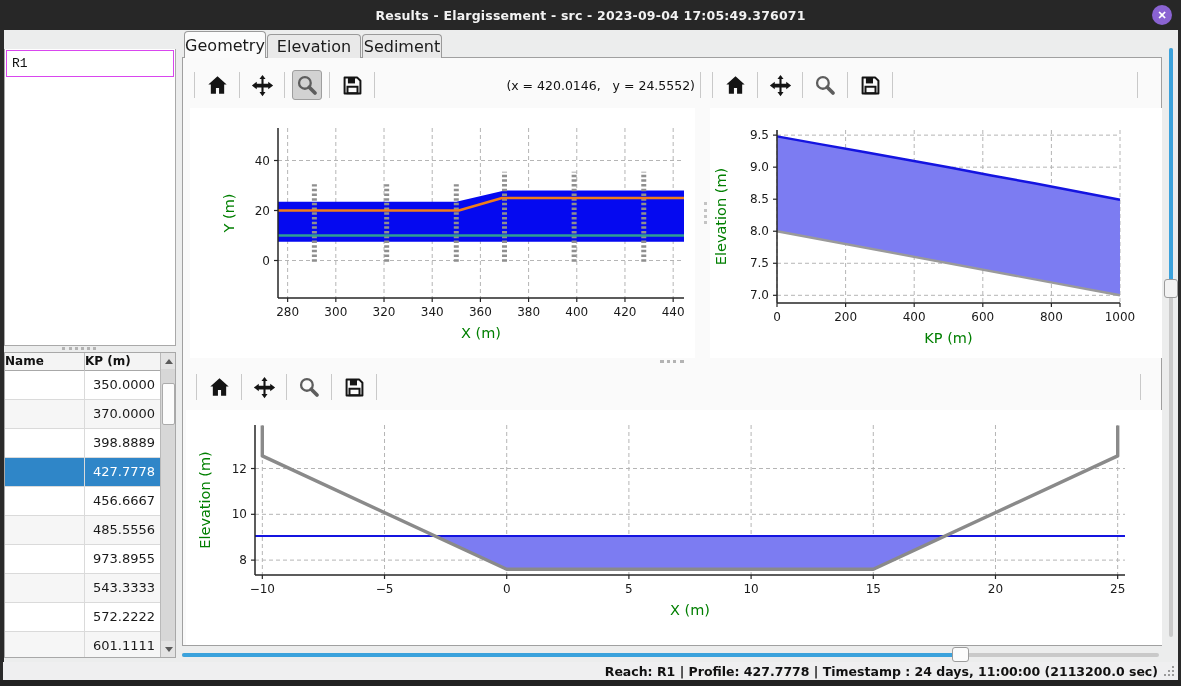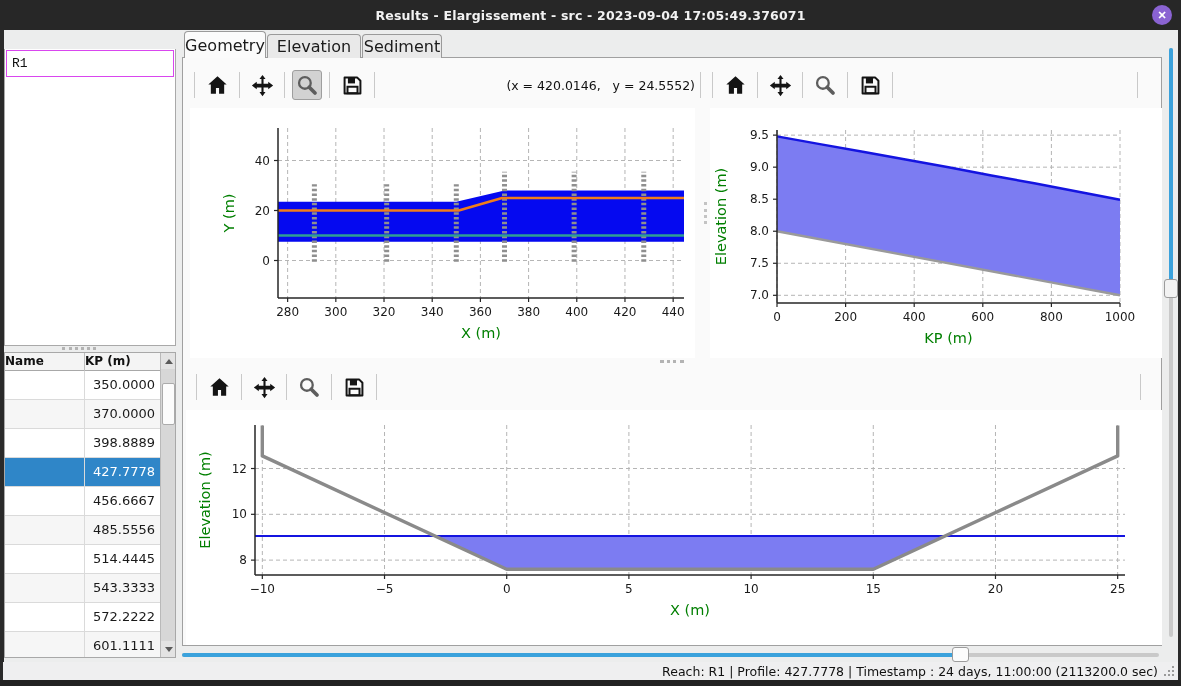--- a/index.html
+++ b/index.html
@@ -74,21 +74,21 @@
   .hsl-track{position:absolute;left:182px;top:653px;width:977px;height:4px;background:#c9c9c9;border-radius:2px;}
   .hsl-fill{position:absolute;left:182px;top:653px;height:4px;background:#3ba2dc;border-radius:2px;}
   .hsl-handle{position:absolute;top:647px;width:17px;height:15px;background:#fcfcfc;
               border:1px solid #9c9c9c;border-radius:3px;}
   .vsl-track{position:absolute;left:1169px;top:48px;width:4px;height:589px;background:#c9c9c9;border-radius:2px;}
   .vsl-fill{position:absolute;left:1169px;top:48px;width:4px;background:#3ba2dc;border-radius:2px;}
   .vsl-handle{position:absolute;left:1164px;width:14px;height:19px;background:#f2f2f2;
               border:1px solid #9b9b9b;border-radius:3px;}
   
   .statusbar{position:absolute;left:3px;top:662px;width:1175px;height:18px;background:#efeff0;
-             display:flex;align-items:center;justify-content:flex-end;padding-right:20px;}
+             display:flex;align-items:center;justify-content:flex-end;padding-right:20px;font-weight:bold;}
   .statusbar span{font-size:12.5px;color:#111;white-space:pre;}
   .grip{position:absolute;right:5px;bottom:8px;width:12px;height:12px;}
   .grip i{position:absolute;width:2px;height:2px;background:#9a9a9a;}
   .bottom-edge{position:absolute;left:0;top:680px;width:1181px;height:6px;background:#222;}
 </style>
 </head>
 <body>
 
 <div class="window">
 
@@ -129,21 +129,21 @@
         <div class="trow">
           <div class="tc name"></div>
           <div class="tc kp">456.6667</div>
         </div>
         <div class="trow alt">
           <div class="tc name"></div>
           <div class="tc kp">485.5556</div>
         </div>
         <div class="trow">
           <div class="tc name"></div>
-          <div class="tc kp">514.4445</div>
+          <div class="tc kp">973.8955</div>
         </div>
         <div class="trow alt">
           <div class="tc name"></div>
           <div class="tc kp">543.3333</div>
         </div>
         <div class="trow">
           <div class="tc name"></div>
           <div class="tc kp">572.2222</div>
         </div>
         <div class="trow alt">

